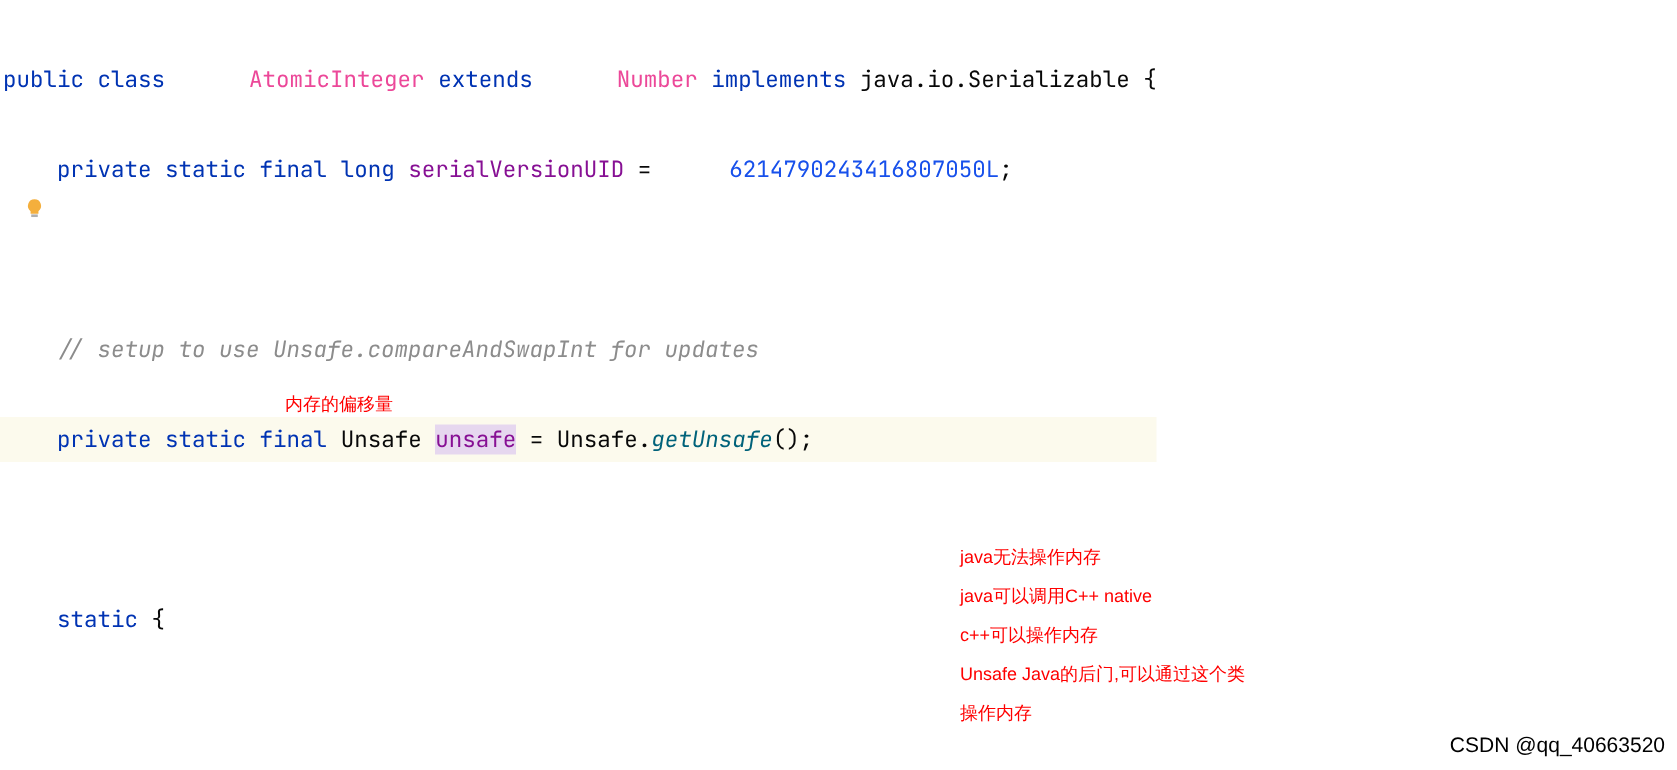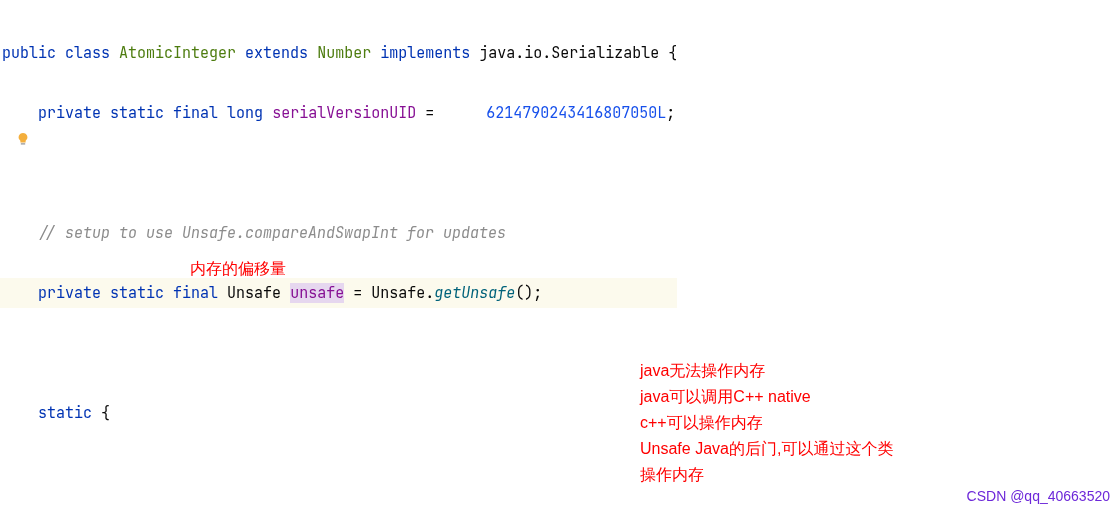--- a/index.html
+++ b/index.html
@@ -33,38 +33,38 @@
       position: absolute;
       left: 0;
       top: 8px;
       white-space: pre;
     }
     .line { display: block; height: 30px; padding-left: 2px; }
     .hl-line {
       background: #fcfaed;
     }
     .kw { color: #0033b3; }
-    .cls { color: #4d7c0f; }
+    .cls { color: #ec4899; margin-left: 47px; }
     .fld { color: #871094; }
     .num { color: #1750eb; margin-left: 43px; }
     .cmt { color: #8c8c8c; font-style: italic; }
     .mth { color: #00627a; font-style: italic; }
     .hlbox { background: #e6d7ef; }
     .anno {
       color: #ff0000;
       position: absolute;
       font-family: "Microsoft YaHei", SimSun, sans-serif;
-      font-size: 16px;
+      font-size: 12px;
       line-height: 26px;
     }
     .watermark {
       position: absolute;
       right: 8px;
       bottom: 2px;
-      color: #6d28d9;
+      color: #000000;
       font-family: sans-serif;
       font-size: 14px;
     }
   </style>
 </head>
 <body>
 
 <div class="gutter">
   <svg class="bulb" viewBox="0 0 16 16">
     <path d="M8 1a5 5 0 0 0-3 9v2h6v-2a5 5 0 0 0-3-9z" fill="#f4af3d"></path>

